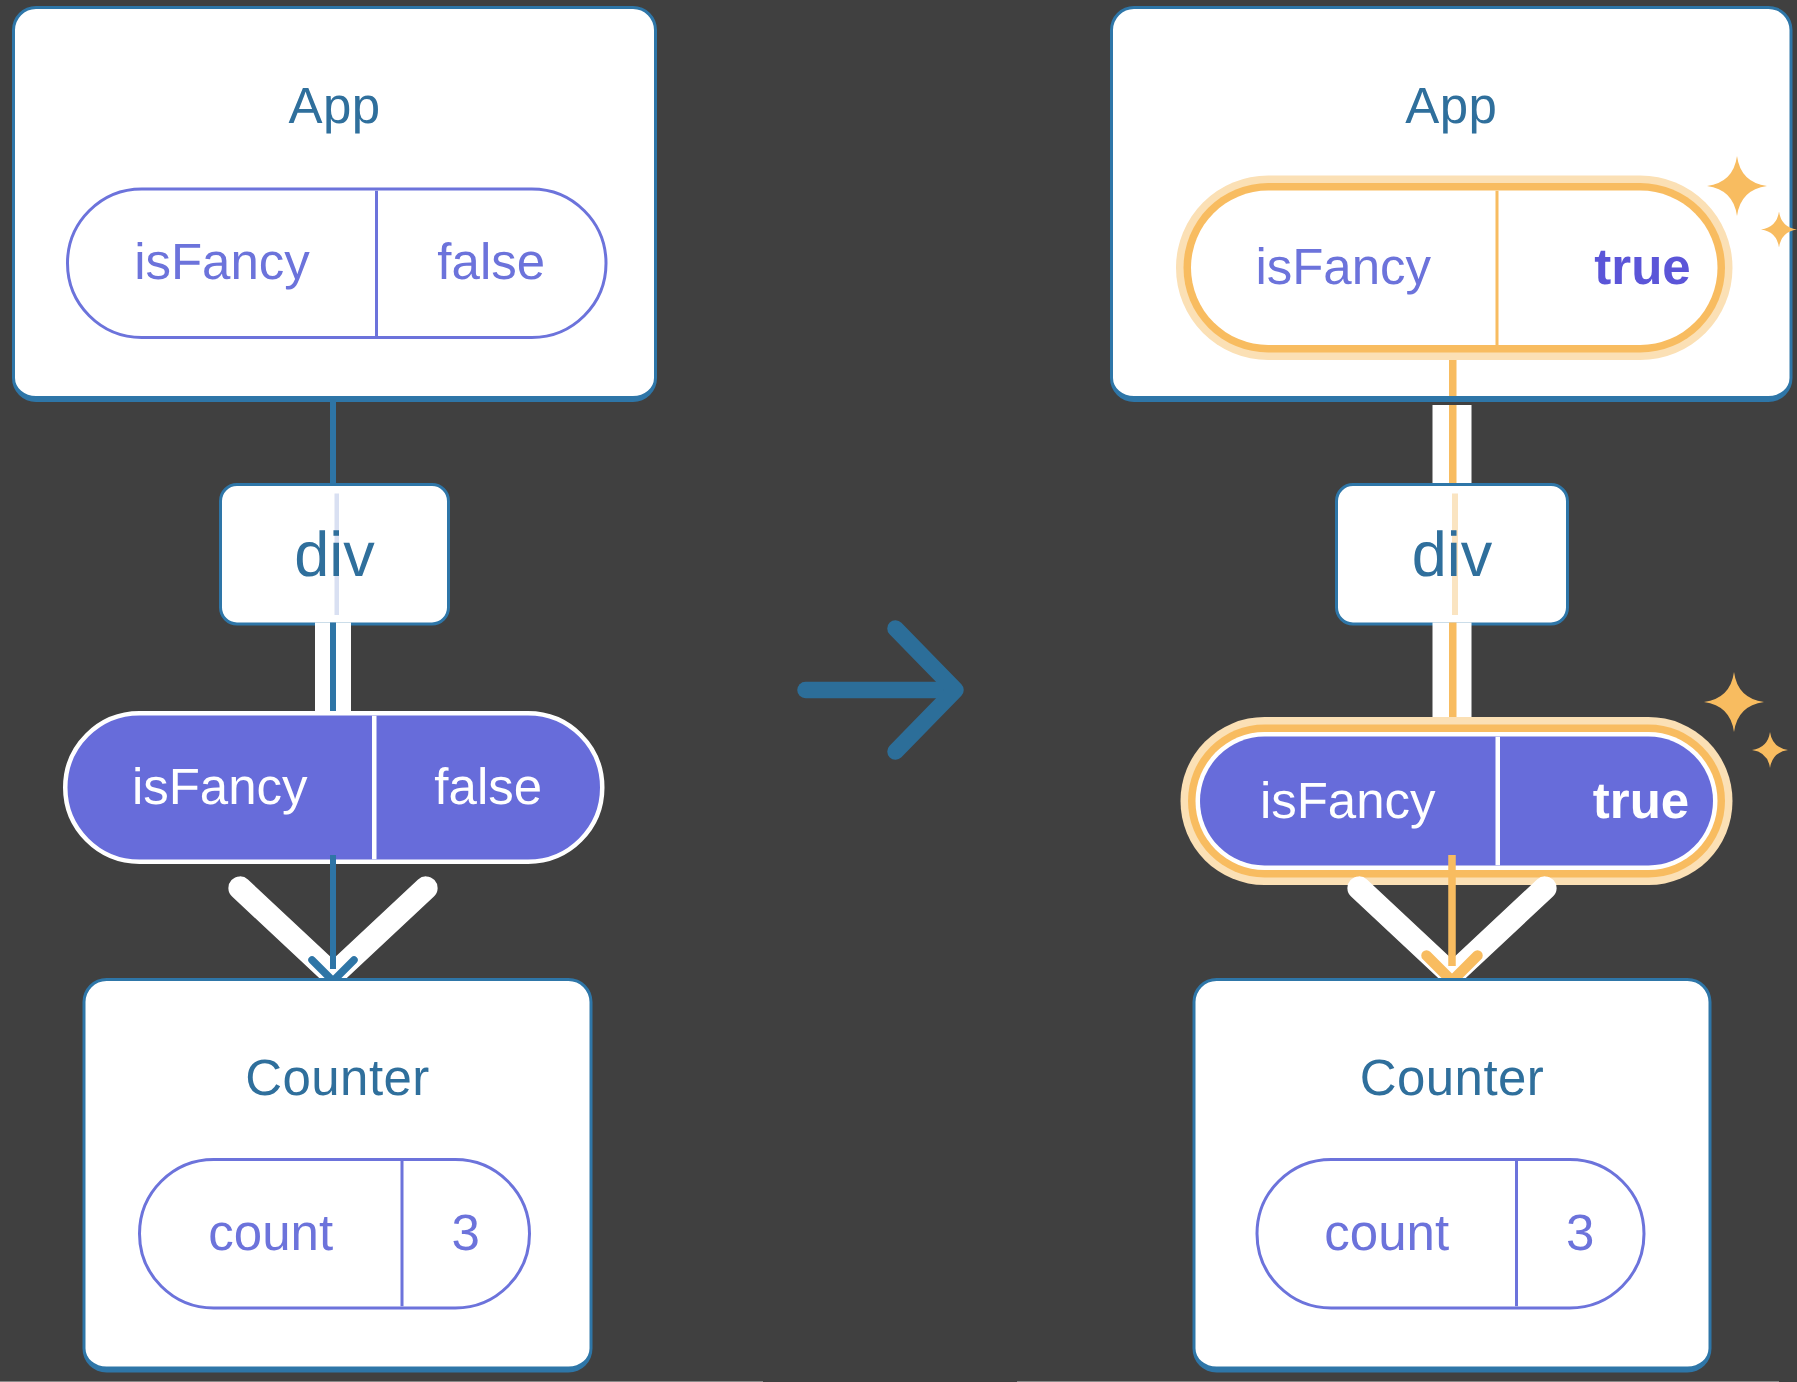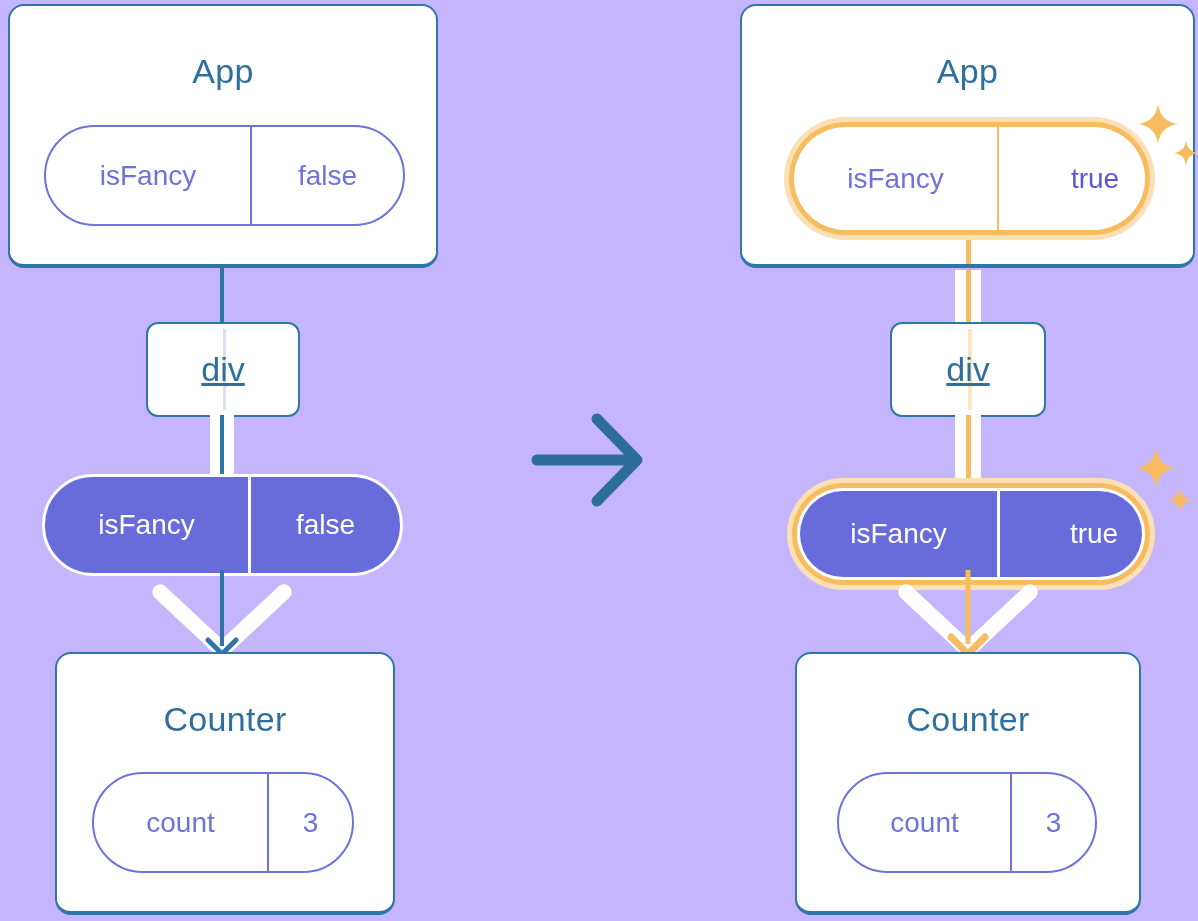--- a/index.html
+++ b/index.html
@@ -2,21 +2,21 @@
 <html><head>
 <meta charset="utf-8">
 <style>
   html, body { margin: 0; padding: 0; }
   body { font-family: "Liberation Sans", sans-serif; }
 
   .stage {
     position: relative;
     width: 1198px;
     height: 921px;
-    background: #c4b5fd;
+    background: #404040;
     overflow: hidden;
   }
 
   
   .card {
     position: absolute;
     background: #ffffff;
     border: 2px solid #2E76A8;
     border-bottom-width: 4px;
     border-radius: 16px;
@@ -36,26 +36,25 @@
     position: absolute;
     background: #ffffff;
     border: 2.5px solid #2E76A8;
     border-radius: 12px;
     box-sizing: border-box;
     display: flex;
     align-items: center;
     justify-content: center;
   }
   .div-node .node-label {
-    font-size: 34px;
+    font-size: 42px;
     font-weight: 500;
     color: #2F6F9C;
     position: relative;
     z-index: 2;
-    text-decoration: underline;
   }
   .through-line {
     position: absolute;
     top: 5px;
     bottom: 5px;
     z-index: 1;
   }
 
   
   .pill-outline {
@@ -65,29 +64,29 @@
     background: #ffffff;
     border: 2px solid #6C73DB;
     border-radius: 999px;
     box-sizing: border-box;
     overflow: hidden;
   }
   .cell {
     display: flex;
     align-items: center;
     justify-content: center;
-    font-size: 28px;
+    font-size: 34px;
     color: #6C73DB;
     box-sizing: border-box;
   }
   .cell.grow { flex: 1; text-align: right; }
   .div-purple { border-right: 2px solid #6C73DB; }
   .div-orange { border-right: 2px solid #F8BC60; }
   .div-white  { border-right: 3px solid #ffffff; }
-  .val-bold   { font-weight: 400; color: #5B55D8; padding-left: 46px; }
+  .val-bold   { font-weight: 700; color: #5B55D8; padding-left: 46px; }
 
   .pill-solid {
     position: absolute;
     display: flex;
     align-items: stretch;
     background: #676CDA;
     border: 3px solid #ffffff;
     border-radius: 999px;
     box-sizing: border-box;
     overflow: hidden;

